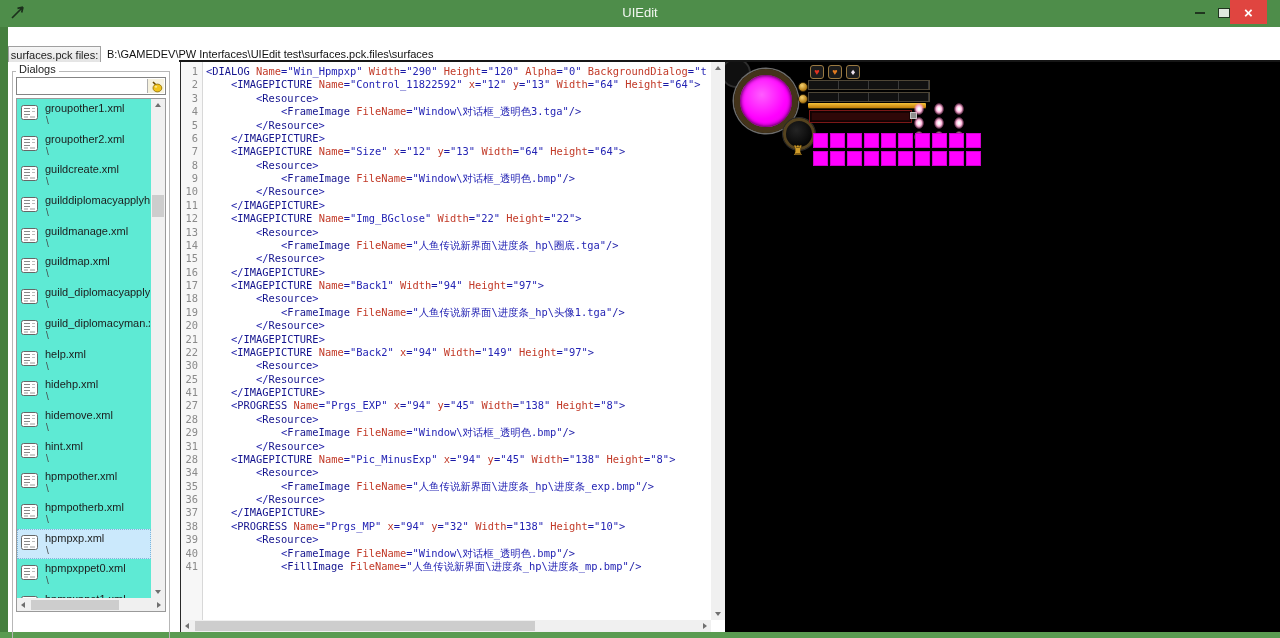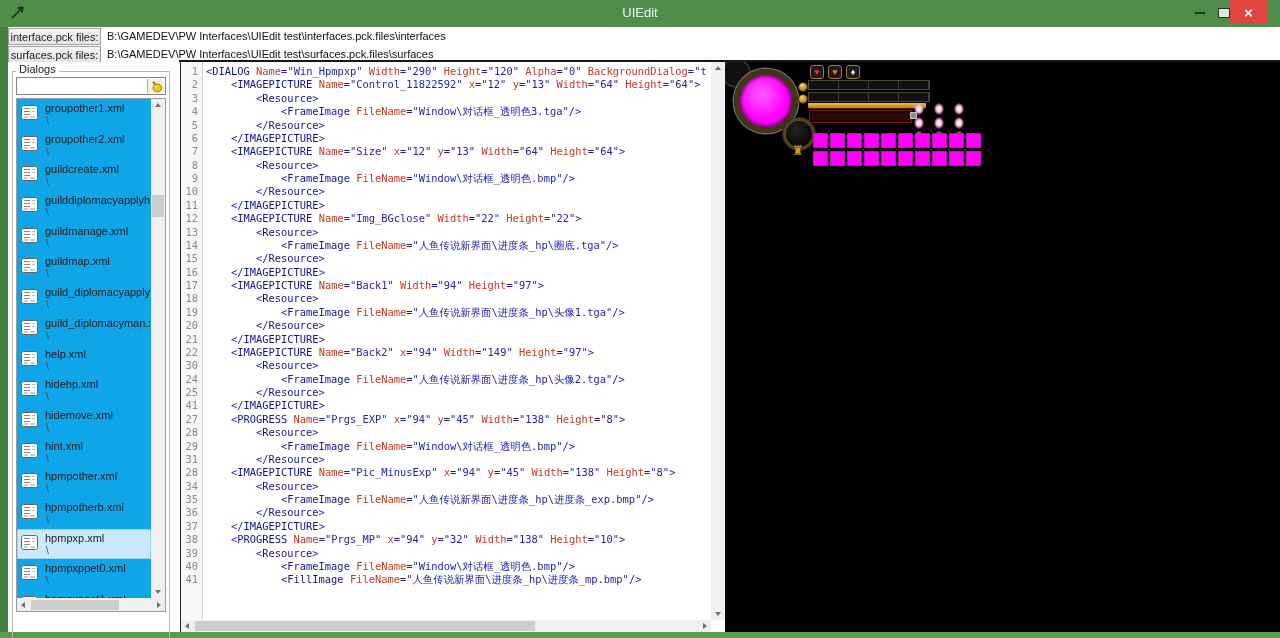--- a/index.html
+++ b/index.html
@@ -30,21 +30,21 @@
   .tb-path{position:absolute;left:99px;top:2px;font-size:11px;color:#111;white-space:nowrap;}
 
   
   #sidebar{left:8px;top:62px;width:172px;height:570px;background:#fff;}
   #groupbox{position:absolute;left:4px;top:9px;width:158px;height:617px;border:1px solid #b7b7b7;box-sizing:border-box;}
   #group-label{position:absolute;left:8px;top:1px;background:#fff;padding:0 3px;font-size:11px;color:#222;}
   #search-box{position:absolute;left:8px;top:15px;width:150px;height:18px;border:1px solid #848484;background:#fff;box-sizing:border-box;}
   #search-input{position:absolute;left:1px;top:1px;width:130px;height:14px;border:none;outline:none;font-size:11px;padding:0 2px;}
   #search-btn{position:absolute;right:1px;top:1px;width:16px;height:14px;border-left:1px solid #b0b0b0;background:#f6f2df;
               display:flex;align-items:center;justify-content:center;}
-  #listbox{position:absolute;left:8px;top:36px;width:150px;height:514px;border:1px solid #9a9a9a;background:#0ea5e9;box-sizing:border-box;overflow:hidden;}
+  #listbox{position:absolute;left:8px;top:36px;width:150px;height:514px;border:1px solid #9a9a9a;background:#5eead4;box-sizing:border-box;overflow:hidden;}
   #file-list{position:absolute;left:0;top:0;width:134px;height:499px;overflow:hidden;}
   .list-item{position:relative;height:30.7px;box-sizing:border-box;border:1px dotted transparent;}
   .list-item.selected{background:#cbe9fc;border:1px dotted #7fb6dc;}
   .li-icon{position:absolute;left:3px;top:5px;width:17px;height:15px;}
   .li-name{position:absolute;left:27px;top:2px;font-size:11px;color:#1c1c1c;white-space:nowrap;overflow:hidden;width:105px;}
   .li-sub{position:absolute;left:28px;top:15px;font-size:10px;color:#444;}
   .sb{background:#f0f0f0;}
   #list-vscroll{position:absolute;right:0;top:0;width:14px;height:499px;}
   #list-vthumb{position:absolute;left:1px;top:96px;width:12px;height:22px;background:#cdcdcd;}
   #list-hscroll{position:absolute;left:0;bottom:0;width:148px;height:13px;}
@@ -114,24 +114,20 @@
         <div class="g"></div>
       </div>
     <div class="abs" id="btn-close">
         <span>×</span>
       </div>
   </div>
 
   <div class="abs" id="frame-left"></div>
   <div class="abs" id="frame-bottom"></div>
 
-  <div class="abs tb-row" id="tb-row1">
-    <div class="tb-btn">interface.pck files:</div>
-    <div class="tb-path">B:\GAMEDEV\PW Interfaces\UIEdit test\interfaces.pck.files\interfaces</div>
-  </div>
   <div class="abs tb-row" id="tb-row2">
     <div class="tb-btn">surfaces.pck files:</div>
     <div class="tb-path">B:\GAMEDEV\PW Interfaces\UIEdit test\surfaces.pck.files\surfaces</div>
   </div>
 
   <div class="abs" id="sidebar">
     <div id="groupbox"></div>
     <div id="group-label">Dialogs</div>
     <div id="search-box">
       <input id="search-input" value="" style="">
@@ -492,24 +488,20 @@
           <span class="ln">21</span>
           <span class="ct">    &lt;/<span class="tk-t">IMAGEPICTURE</span>&gt;</span>
         </div>
         <div class="cl">
           <span class="ln">22</span>
           <span class="ct">    &lt;<span class="tk-t">IMAGEPICTURE</span> <span class="tk-a">Name</span>=<span class="tk-v">"Back2"</span> <span class="tk-a">x</span>=<span class="tk-v">"94"</span> <span class="tk-a">Width</span>=<span class="tk-v">"149"</span> <span class="tk-a">Height</span>=<span class="tk-v">"97"</span>&gt;</span>
         </div>
         <div class="cl">
           <span class="ln">30</span>
           <span class="ct">        &lt;<span class="tk-t">Resource</span>&gt;</span>
-        </div>
-        <div class="cl">
-          <span class="ln">24</span>
-          <span class="ct">            &lt;<span class="tk-t">FrameImage</span> <span class="tk-a">FileName</span>=<span class="tk-v">"人鱼传说新界面\进度条_hp\头像2.tga"</span>/&gt;</span>
         </div>
         <div class="cl">
           <span class="ln">25</span>
           <span class="ct">        &lt;/<span class="tk-t">Resource</span>&gt;</span>
         </div>
         <div class="cl">
           <span class="ln">41</span>
           <span class="ct">    &lt;/<span class="tk-t">IMAGEPICTURE</span>&gt;</span>
         </div>
         <div class="cl">

